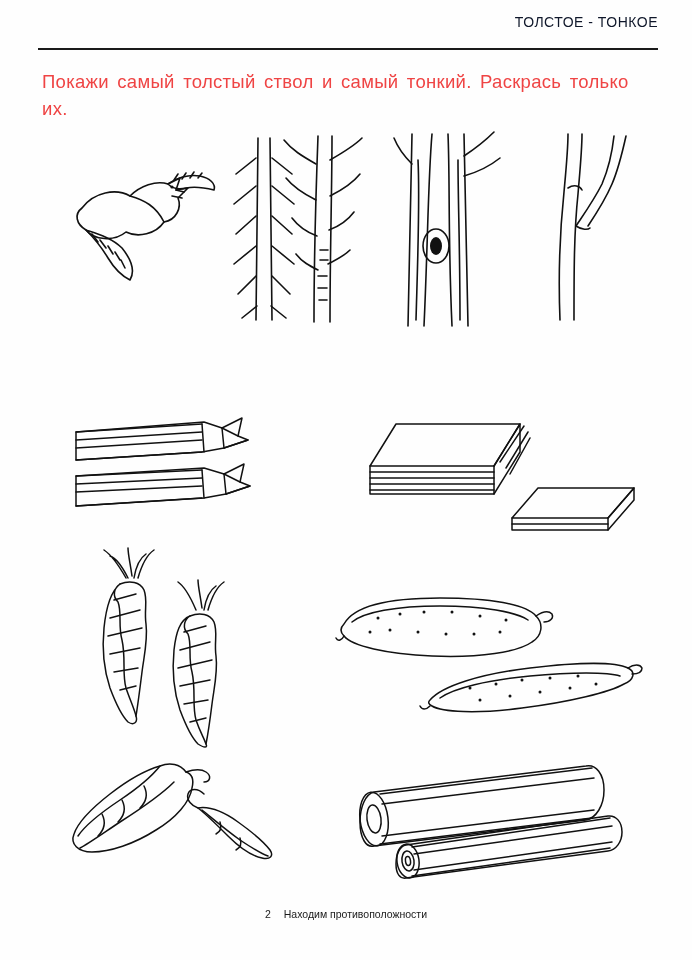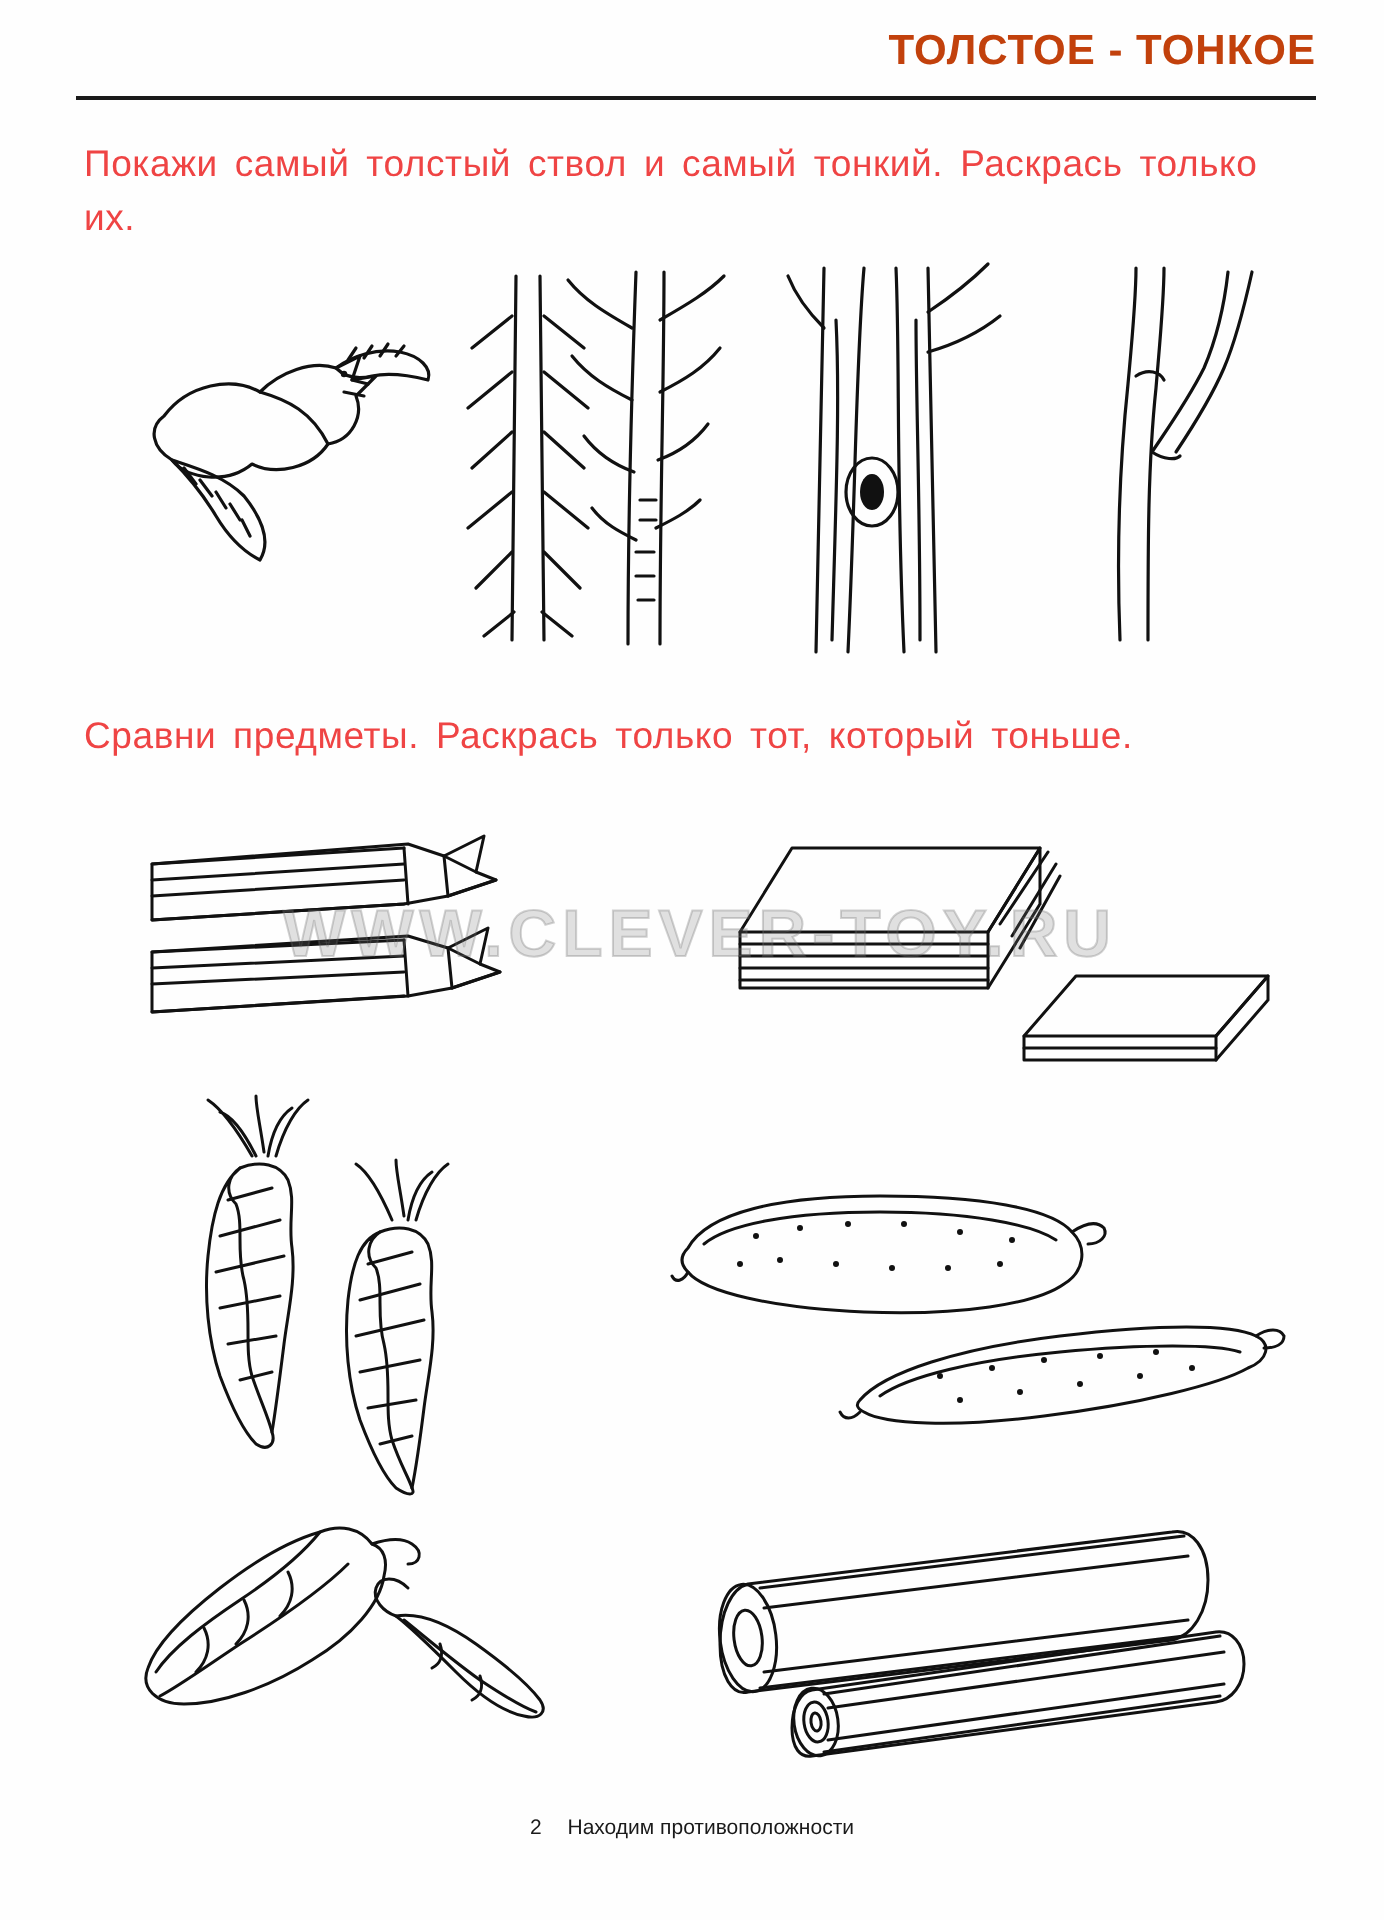--- a/index.html
+++ b/index.html
@@ -27,24 +27,24 @@
     position: absolute;
     top: 14px;
     left: 38px;
     right: 34px;
     height: 40px;
   }
   .header-title {
     position: absolute;
     right: 0;
     top: 0;
-    font-size: 21px;
+    font-size: 14px;
     letter-spacing: 0.5px;
-    font-weight: 700;
-    color: #c2410c;
+    font-weight: 400;
+    color: #0f172a;
     white-space: nowrap;
   }
   .header-rule {
     position: absolute;
     left: 0;
     right: 0;
     top: 34px;
     border-top: 2px solid #1a1a1a;
   }
 
@@ -185,21 +185,20 @@
         <path d="M500 190 C498 140, 500 100, 504 62 C506 40, 508 20, 508 4"></path>
         <path d="M514 190 C514 140, 514 102, 518 64 C520 40, 522 20, 522 4"></path>
         <path d="M516 96 C524 84, 534 70, 542 54 C548 40, 552 24, 554 6"></path>
         <path d="M528 96 C536 84, 546 68, 552 54 C558 40, 562 24, 566 6"></path>
         <path d="M516 96 C522 100, 528 100, 530 98"></path>
         <path d="M508 58 C514 54, 520 56, 522 60"></path>
       </g>
     </svg>
   </div>
 
-  <div class="instruction" id="instruction-2">Сравни предметы. Раскрась только тот, который тоньше.</div>
 
   <div class="art" id="pencils-art">
     <svg width="200" height="120" viewBox="0 0 200 120" fill="none" stroke="#111" stroke-width="1.5" stroke-linecap="round" stroke-linejoin="round">
       <g>
         <path d="M4 18 L132 8 L150 14 L170 4 L166 22 L176 26 L152 34 L130 38 L4 46 Z"></path>
         <path d="M4 18 L130 10 M4 26 L130 18 M4 34 L130 26 M4 46 L130 38"></path>
         <path d="M130 10 L132 38 M150 14 L152 34"></path>
         <path d="M150 14 L166 22 M152 34 L176 26"></path>
       </g>
       <g>
@@ -294,20 +293,19 @@
       <g>
         <path d="M66 104 C66 94, 70 86, 76 85 L278 56 C286 55, 292 62, 292 72 C292 82, 286 90, 278 91 L76 118 C70 119, 66 114, 66 104 Z"></path>
         <ellipse cx="78" cy="101" rx="11" ry="17" transform="rotate(-8 78 101)"></ellipse>
         <ellipse cx="78" cy="101" rx="6" ry="10" transform="rotate(-8 78 101)"></ellipse>
         <ellipse cx="78" cy="101" rx="2.5" ry="4.5" transform="rotate(-8 78 101)"></ellipse>
         <path d="M82 87 L280 58 M84 94 L282 66 M84 110 L282 82 M82 116 L280 88"></path>
       </g>
     </svg>
   </div>
 
-  <div class="watermark">WWW.CLEVER-TOY.RU</div>
 
   <div class="footer">
     <span class="page-num">2</span>
     <span class="footer-label">Находим противоположности</span>
   </div>
 
 </div>
 
 </body></html>

